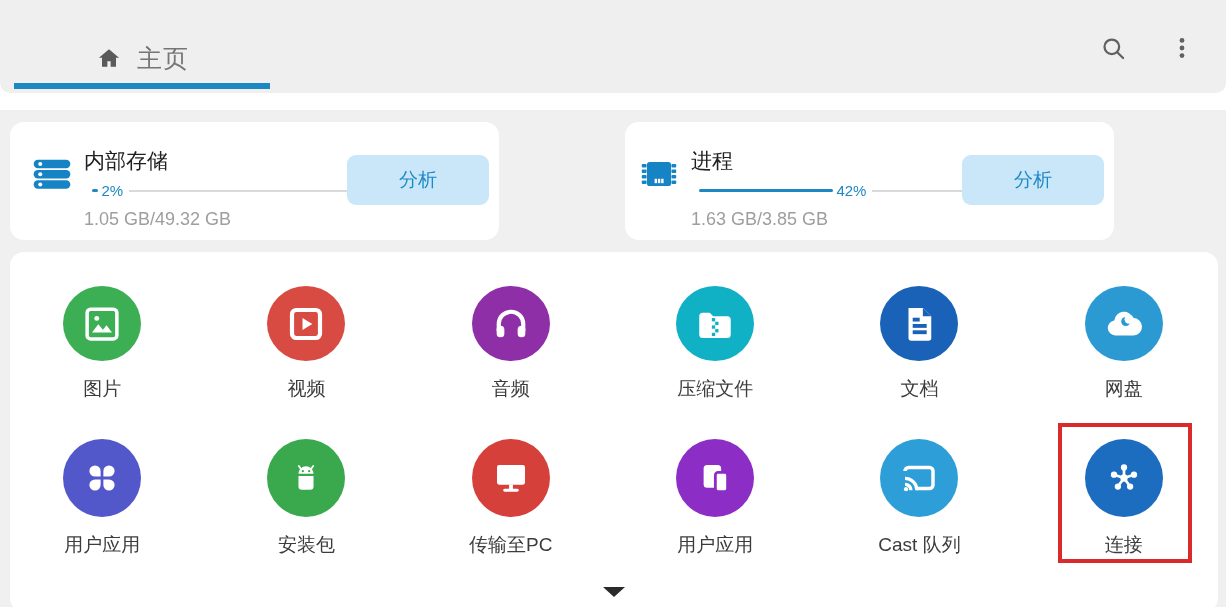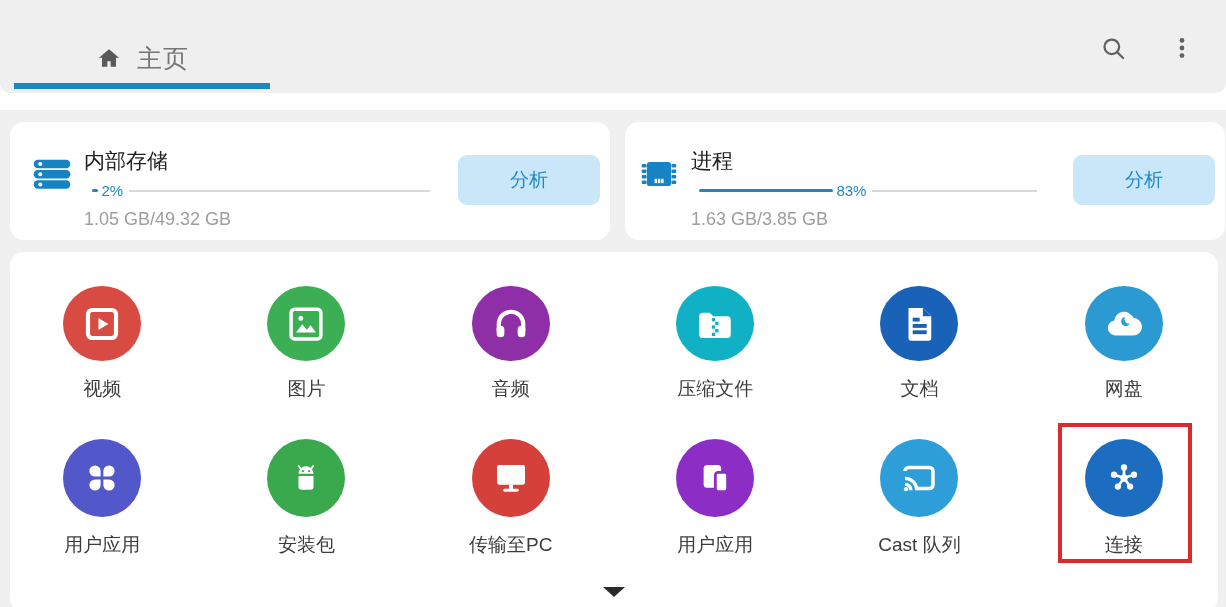--- a/index.html
+++ b/index.html
@@ -12,21 +12,21 @@
   .tab { position:absolute; left:14px; top:0; height:117px; width:256px;
          display:flex; align-items:center; justify-content:center; gap:14px; cursor:pointer; }
   .tab-label { font-size:25px; color:#757575; letter-spacing:1px; }
   .tab-underline { position:absolute; left:14px; top:83px; width:256px; height:6px; background:#1c87c2; }
   .hdr-btn { position:absolute; top:28px; width:40px; height:40px; display:flex;
              align-items:center; justify-content:center; cursor:pointer; }
   .hdr-search { left:1093px; }
   .hdr-menu { left:1162px; }
 
   
-  .card { position:absolute; top:122px; width:600px; height:118px; background:#ffffff;
+  .card { position:absolute; top:122px; width:489px; height:118px; background:#ffffff;
           border-radius:14px; display:flex; align-items:flex-start; padding:26px 10px 0 20px; }
   .card1 { left:10px; } .card2 { left:625px;padding-left:12px; }
   .card-icon { width:44px; height:48px; flex:0 0 44px; margin-top:2px; }
   .card-body { flex:1 1 auto; min-width:0; padding-left:10px; }
   .card-title { font-size:21px; color:#212121; line-height:26px; }
   .progress-row { display:flex; align-items:center; margin:8px 0 0 8px; width:338px; }
   .p-fill { height:3px; background:#1c87c2; border-radius:2px; }
   .p-label { font-size:15px; color:#1c87c2; margin:0 6px 0 3px; white-space:nowrap; }
   .p-rest { flex:1 1 auto; height:2px; background:#d9d9d9; }
   .card-usage { font-size:18px; color:#9e9e9e; margin-top:10px; }
@@ -131,48 +131,48 @@
         <rect x="9.6" y="14.6" width="1.3" height="2.4"></rect>
           <rect x="11.4" y="14.6" width="1.3" height="2.4"></rect>
           <rect x="13.2" y="14.6" width="1.3" height="2.4"></rect>
       </g>
     </svg>
   </div>
   <div class="card-body">
     <div class="card-title">进程</div>
     <div class="progress-row">
       <div class="p-fill" style="width: 134.4px; background: rgb(28, 135, 194);"></div>
-      <span class="p-label">83%</span>
+      <span class="p-label">42%</span>
       <div class="p-rest"></div>
     </div>
     <div class="card-usage">1.63 GB/3.85 GB</div>
   </div>
   <button class="analyze-btn">分析</button>
 </div>
 
 <div class="panel"></div>
 <div class="grid" id="grid">
-    <div class="cell">
-      <div class="circle" style="background: rgb(216, 75, 66); color: rgb(216, 75, 66);">
-        <svg viewBox="0 0 24 24">
-          <rect x="4" y="4" width="16" height="16" rx="2.4" fill="none" stroke="#fff" stroke-width="2.4"></rect>
-          <path d="M10 8.6l5.6 3.4-5.6 3.4z" fill="#fff"></path>
-        </svg>
-      </div>
-      <div class="cell-label">视频</div>
-    </div>
     <div class="cell">
       <div class="circle" style="background: rgb(60, 174, 84); color: rgb(60, 174, 84);">
         <svg viewBox="0 0 24 24">
           <rect x="3.5" y="3.5" width="17" height="17" rx="2" fill="none" stroke="#fff" stroke-width="2"></rect>
           <path d="M6.3 16.8l3.6-4.6 2.6 3.1 2.1-2.6 3.1 4.1z" fill="#fff"></path>
           <circle cx="9" cy="8.8" r="1.4" fill="#fff"></circle>
         </svg>
       </div>
       <div class="cell-label">图片</div>
+    </div>
+    <div class="cell">
+      <div class="circle" style="background: rgb(216, 75, 66); color: rgb(216, 75, 66);">
+        <svg viewBox="0 0 24 24">
+          <rect x="4" y="4" width="16" height="16" rx="2.4" fill="none" stroke="#fff" stroke-width="2.4"></rect>
+          <path d="M10 8.6l5.6 3.4-5.6 3.4z" fill="#fff"></path>
+        </svg>
+      </div>
+      <div class="cell-label">视频</div>
     </div>
     <div class="cell">
       <div class="circle" style="background: rgb(142, 47, 168); color: rgb(142, 47, 168);">
         <svg viewBox="0 0 24 24">
           <path d="M5 16v-4a7 7 0 0 1 14 0v4" fill="none" stroke="#fff" stroke-width="2.4"></path>
           <rect x="3.8" y="13" width="4.4" height="6.6" rx="2.2" fill="#fff"></rect>
           <rect x="15.8" y="13" width="4.4" height="6.6" rx="2.2" fill="#fff"></rect>
         </svg>
       </div>
       <div class="cell-label">音频</div>

